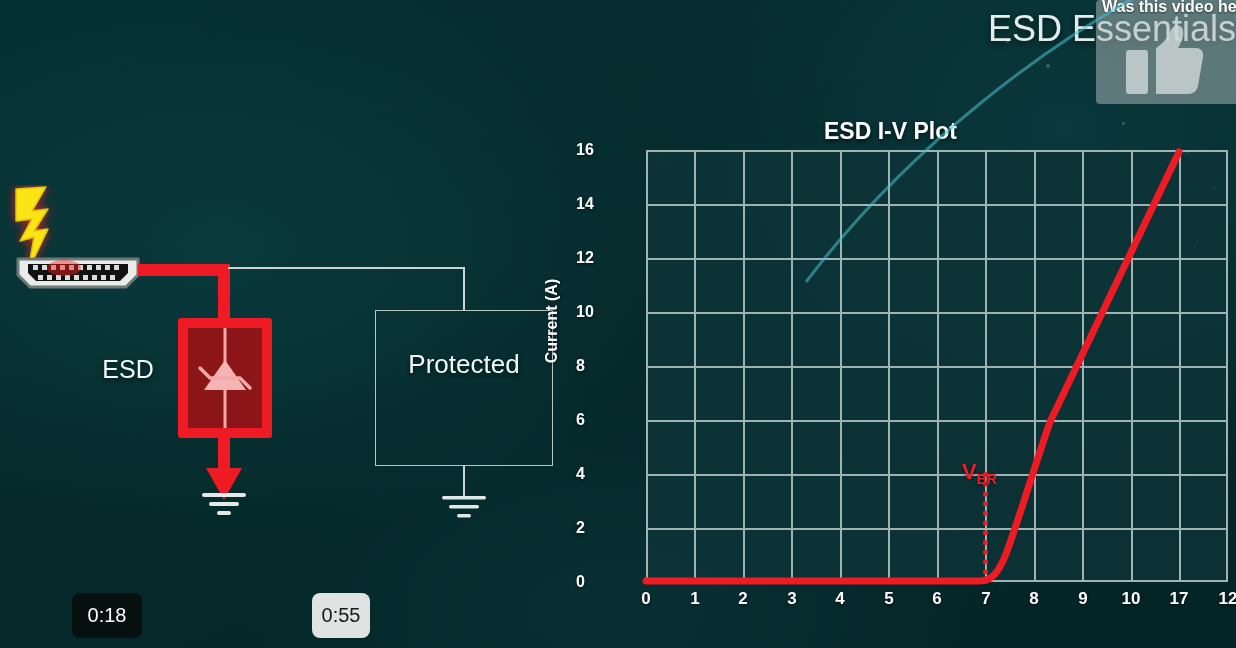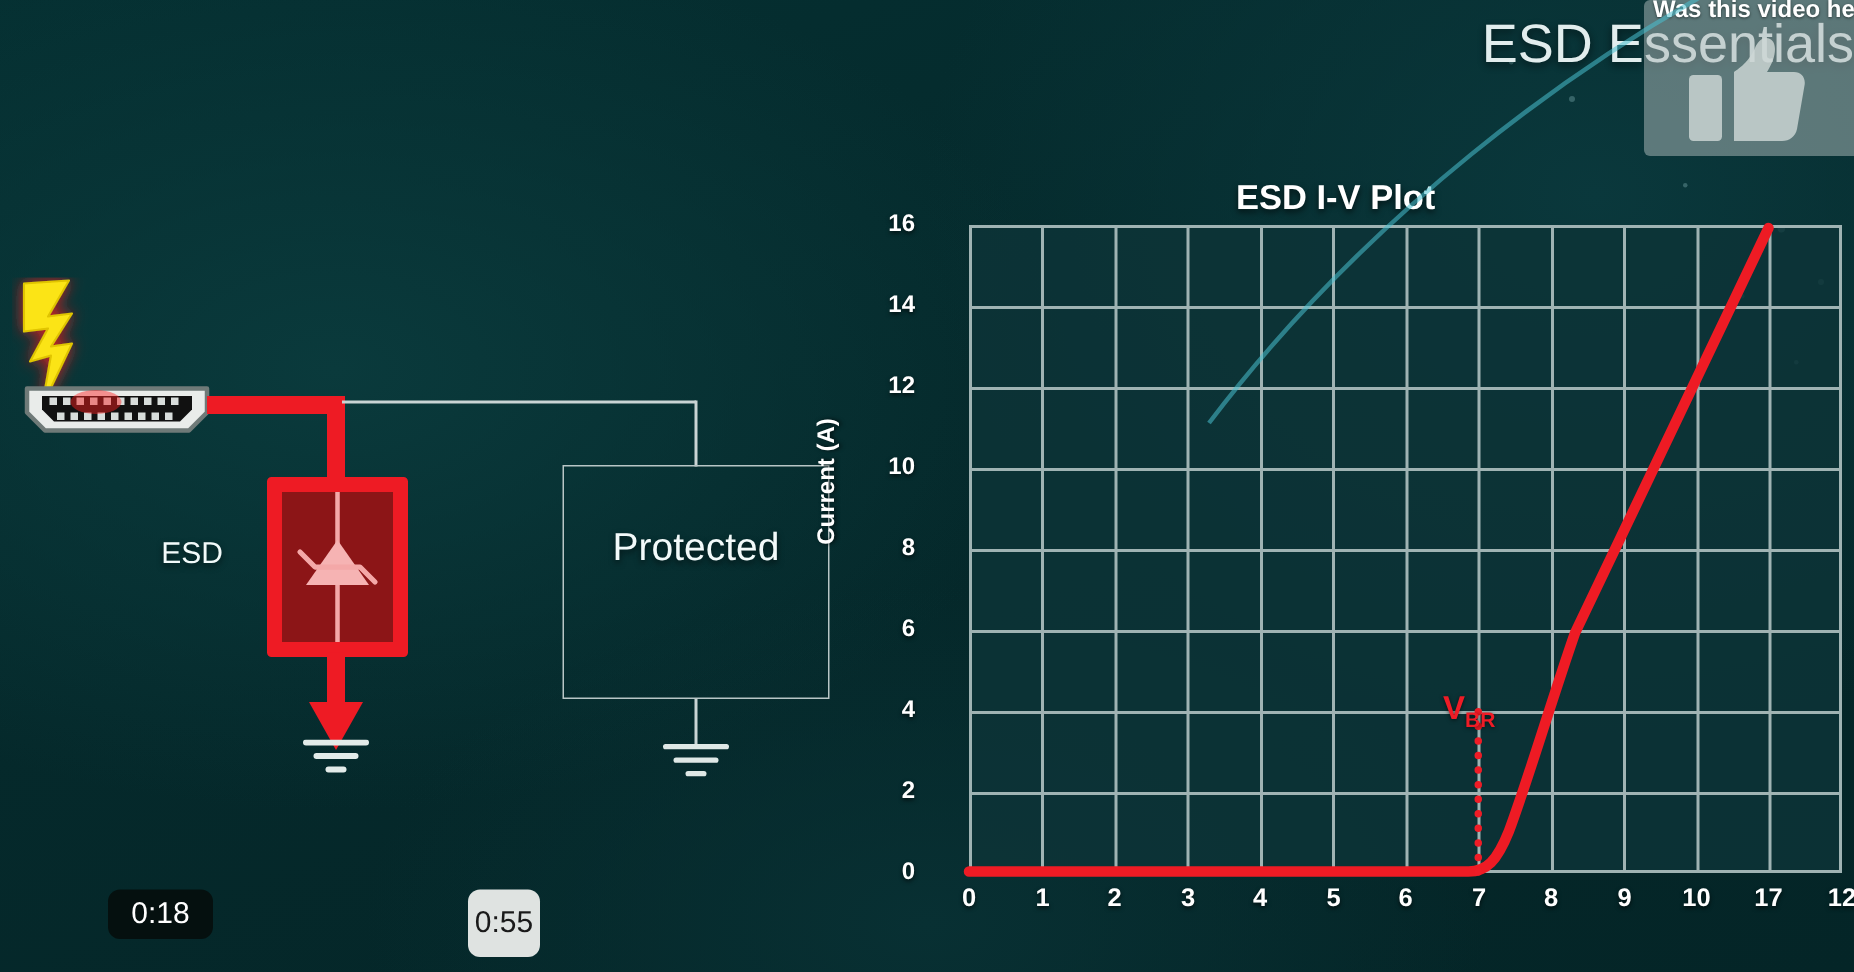--- a/index.html
+++ b/index.html
@@ -65,21 +65,21 @@
   }
   .diode-box{
     position:absolute;left:178px;top:138px;width:94px;height:120px;
     background:#8c1517;
     border:10px solid #ee1b24;
     border-radius:3px;
     box-sizing:border-box;
   }
   .esd-label{
     position:absolute;left:82px;top:172px;width:92px;
-    text-align:center;color:#f2fafa;font-size:20px;line-height:35px;
+    text-align:center;color:#f2fafa;font-size:25px;line-height:35px;
     text-shadow:0 2px 4px rgba(0,0,0,.6);
   }
   .protected-box{
     position:absolute;left:375px;top:130px;width:178px;height:156px;
     border:1.6px solid #b8c6c6;box-sizing:border-box;
   }
   .protected-label{
     position:absolute;left:0;right:0;top:36px;
     text-align:center;color:#f2fafa;font-size:26px;line-height:34px;
     text-shadow:0 2px 4px rgba(0,0,0,.6);
@@ -94,21 +94,21 @@
     font-size:23px;font-weight:700;color:#ffffff;
     text-shadow:0 2px 4px rgba(0,0,0,.65);
     white-space:nowrap;
   }
   .plot{
     position:absolute;left:70px;top:45px;width:582px;height:432px;
     background:rgba(13,52,55,.85);
   }
   .gl{position:absolute;background:#9fb3b3;}
   .ytick{
-    position:absolute;right:0;width:34px;text-align:right;
+    position:absolute;right:0;width:34px;
     font-size:16px;font-weight:700;color:#ffffff;
     text-shadow:0 1px 3px rgba(0,0,0,.7);
   }
   .xtick{
     position:absolute;width:36px;text-align:center;
     font-size:17px;font-weight:700;color:#ffffff;
     text-shadow:0 1px 3px rgba(0,0,0,.7);
   }
   .ylabel{
     position:absolute;left:-24px;top:216px;
@@ -308,16 +308,16 @@
     <div class="xtick" style="left:343px;top:484px;">6</div>
     <div class="xtick" style="left:392px;top:484px;">7</div>
     <div class="xtick" style="left:440px;top:484px;">8</div>
     <div class="xtick" style="left:489px;top:484px;">9</div>
     <div class="xtick" style="left:537px;top:484px;">10</div>
     <div class="xtick" style="left:585px;top:484px;">17</div>
     <div class="xtick" style="left:634px;top:484px;">12</div>
 
   </div>
 
-  <div class="chip chip-dark" style="left:72px;top:593px;width:70px;height:33px;">0:18</div>
-  <div class="chip chip-light" style="left:312px;top:593px;width:48px;height:45px;">0:55</div>
+  <div class="chip chip-dark" style="left:72px;top:593px;width:70px;height:45px;">0:18</div>
+  <div class="chip chip-light" style="left:312px;top:593px;width:58px;height:45px;">0:55</div>
 
 </div>
 
 </body></html>

